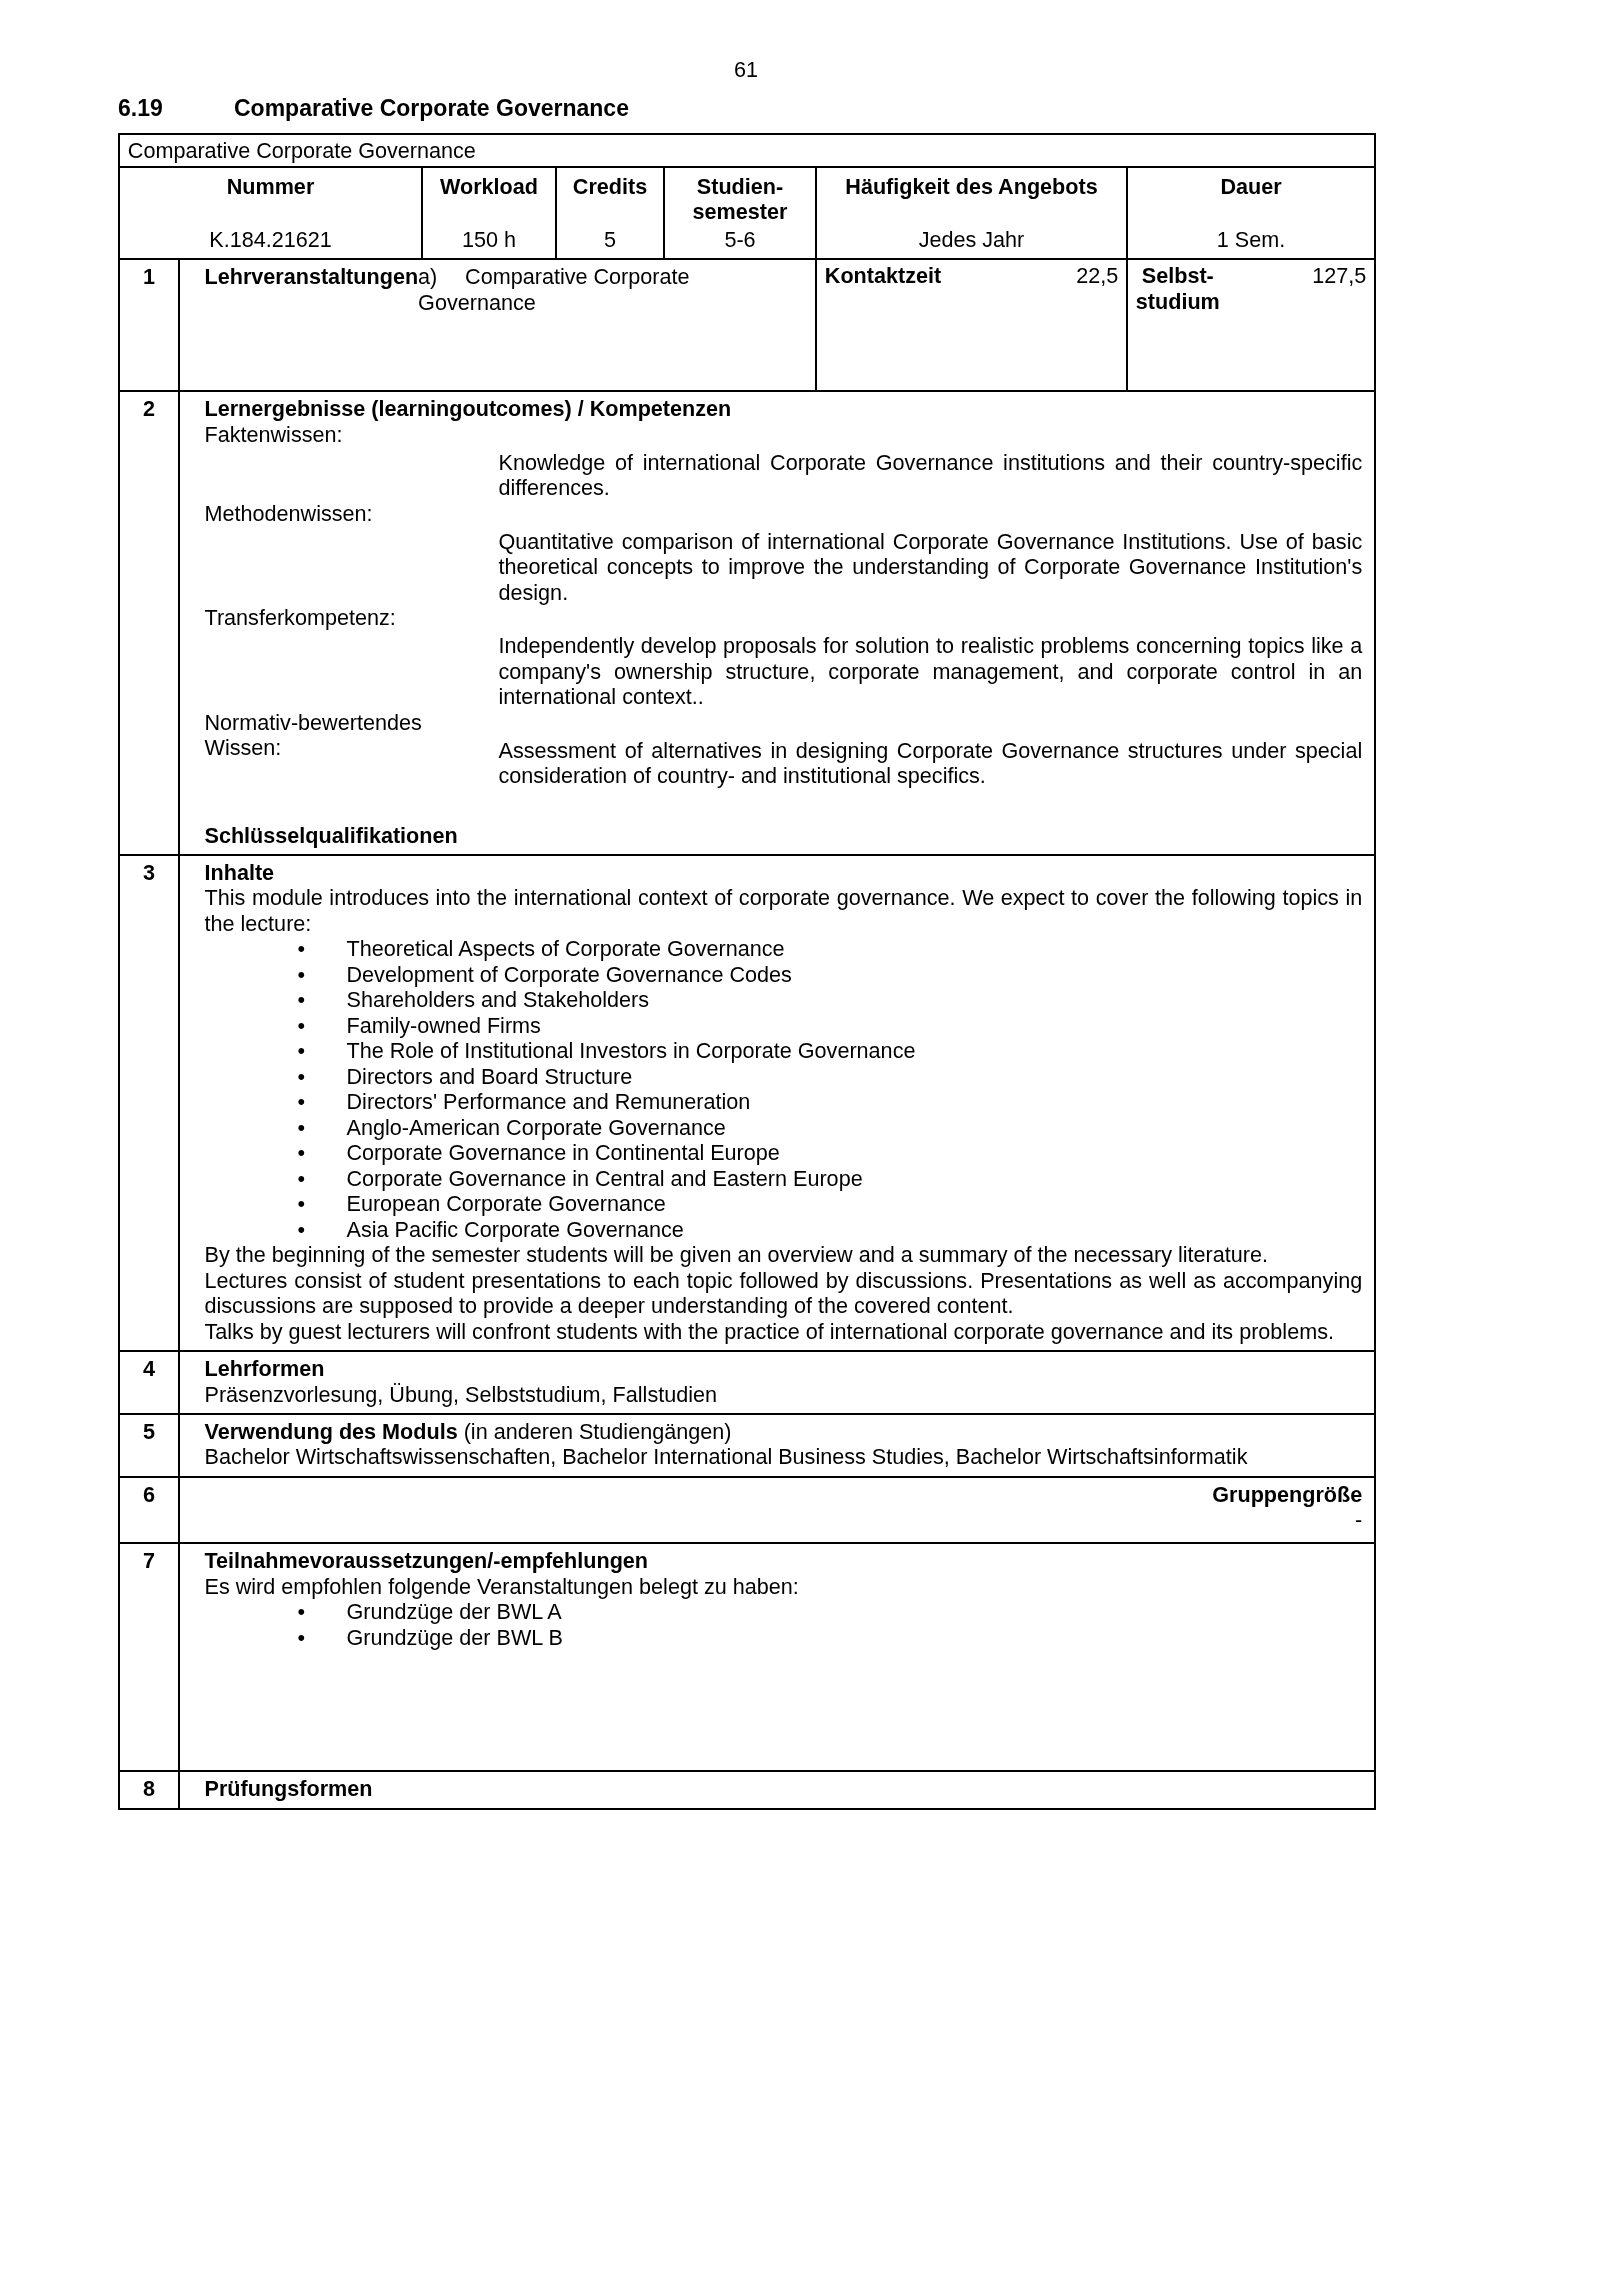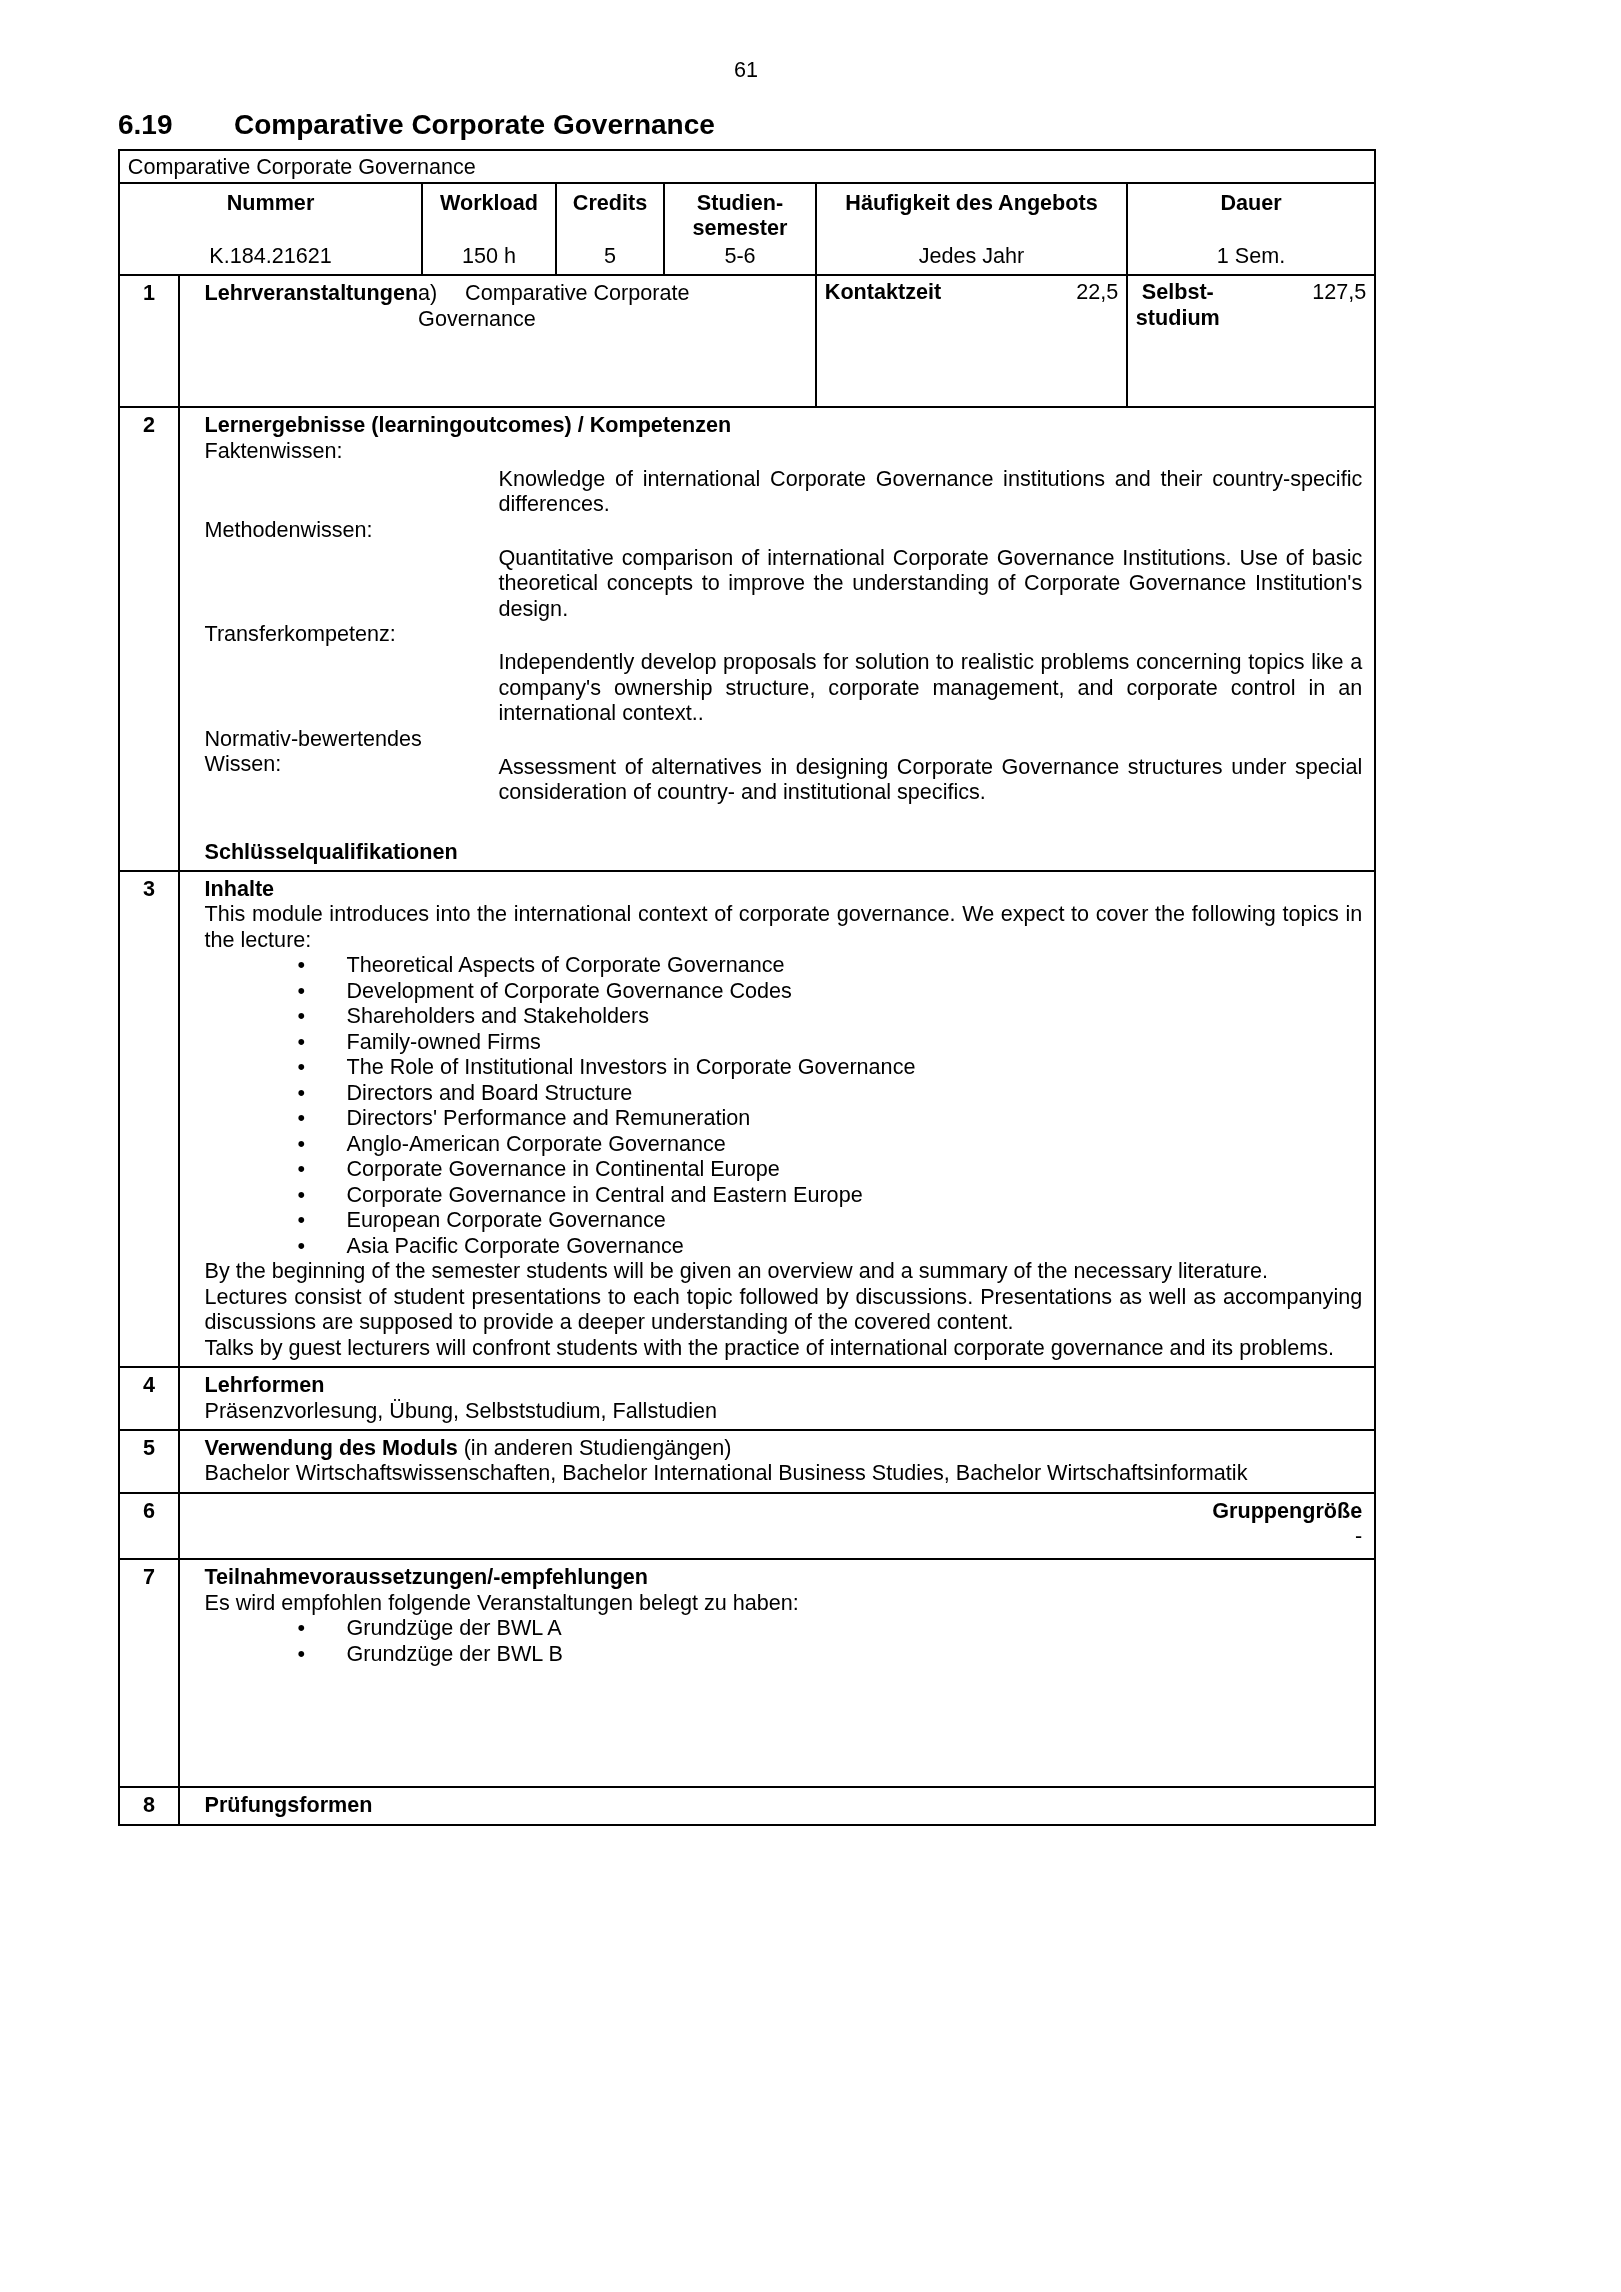--- a/index.html
+++ b/index.html
@@ -4,22 +4,22 @@
 <style>
   * { margin: 0; padding: 0; box-sizing: border-box; }
   html, body { background: #ffffff; }
   body {
     width: 1621px; height: 2293px;
     font-family: "Liberation Sans", "DejaVu Sans", sans-serif;
     font-size: 21.6px; line-height: 25.5px; color: #000;
     overflow: hidden;
   }
   .page { width: 1621px; height: 2293px; padding: 57px 0 0 118px; }
-  .page-number { width: 1256px; text-align: center; margin-bottom: 29px; }
-  .section-heading { font-weight: bold; font-size: 28px; margin-bottom: 11.8px; }
+  .page-number { width: 1256px; text-align: center; margin-bottom: 13px; }
+  .section-heading { font-weight: bold; font-size: 23px; margin-bottom: 11.8px; }
   .sec-num { display: inline-block; width: 116px; }
 
   table.module-table { border-collapse: collapse; width: 1256px; table-layout: fixed; }
   td { border: 2px solid #000; vertical-align: top; padding: 2.9px 7.8px; }
 
   .hdr { text-align: center; padding-top: 5.9px; padding-bottom: 5.9px; }
   .hdr-label { font-weight: bold; min-height: 53px; white-space: pre-line; }
   .pre { white-space: pre-line; }
 
   td.num { text-align: center; font-weight: bold; padding-top: 3.9px; }

